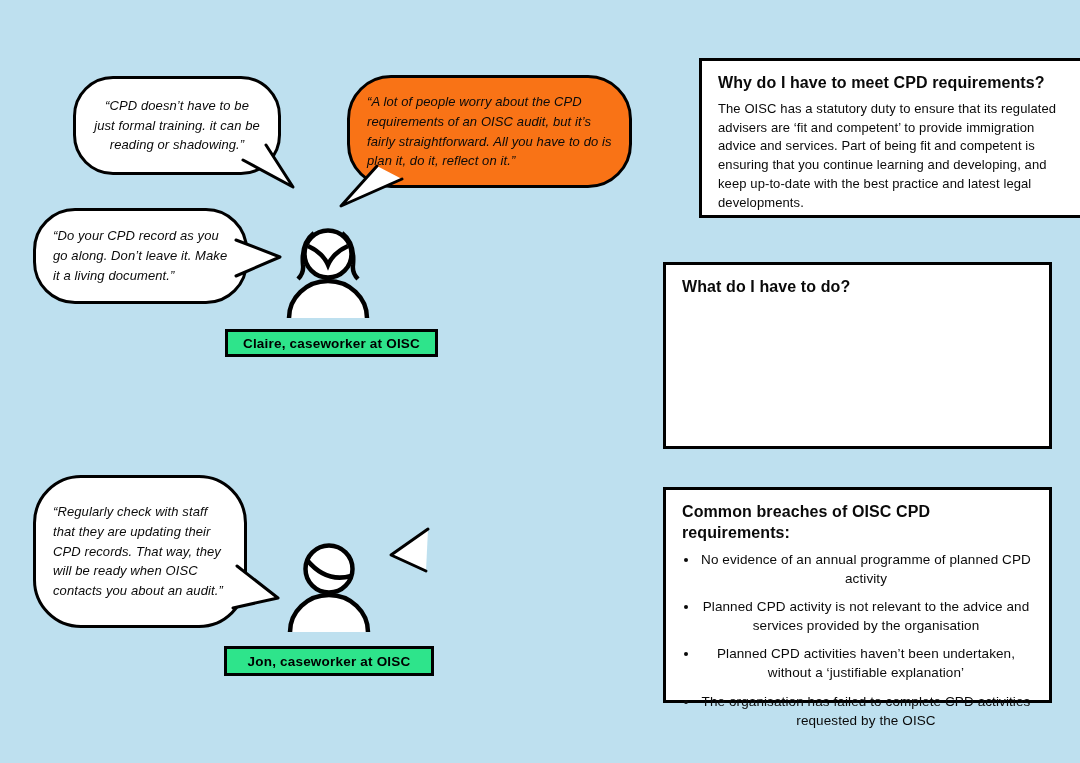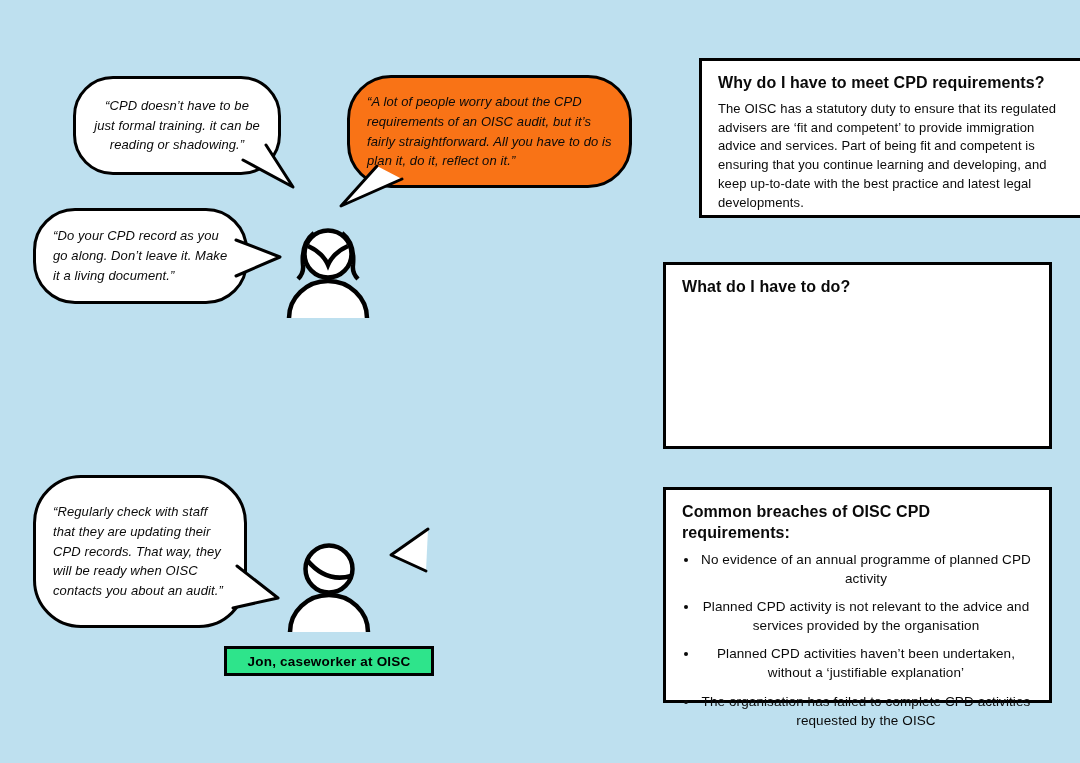--- a/index.html
+++ b/index.html
@@ -107,20 +107,23 @@
     <path d="M42,9 Q29,19 31,41 Q32,49 26,55" fill="none"></path>
     <path d="M70,9 Q83,19 81,41 Q80,49 86,55" fill="none"></path>
   </svg>
 
   <svg class="person" id="person-jon" width="112" height="100" viewBox="0 0 112 100" xmlns="http://www.w3.org/2000/svg">
     <path d="M17,92 A39,37 0 0 1 95,92" fill="#ffffff"></path>
     <circle cx="56" cy="29" r="23.5" fill="#ffffff"></circle>
     <path d="M34,20 Q53,43 78,36" fill="none"></path>
   </svg>
 
+  <div class="tag" id="tag-claire" style="background-color: rgb(46, 228, 139);">
+    <span>Claire, caseworker at OISC</span>
+  </div>
   <div class="tag" id="tag-jon" style="background-color: rgb(46, 228, 139);">
     <span>Jon, caseworker at OISC</span>
   </div>
 
   <div class="panel" id="panel-why" style="background-color: rgb(255, 255, 255);">
     <h2>Why do I have to meet CPD requirements?</h2>
     <p>The OISC has a statutory duty to ensure that its regulated advisers are ‘fit and competent’ to provide immigration advice and services. Part of being fit and competent is ensuring that you continue learning and developing, and keep up-to-date with the best practice and latest legal developments.</p>
   </div>
 
   <div class="panel" id="panel-what" style="background-color: rgb(255, 255, 255);">

